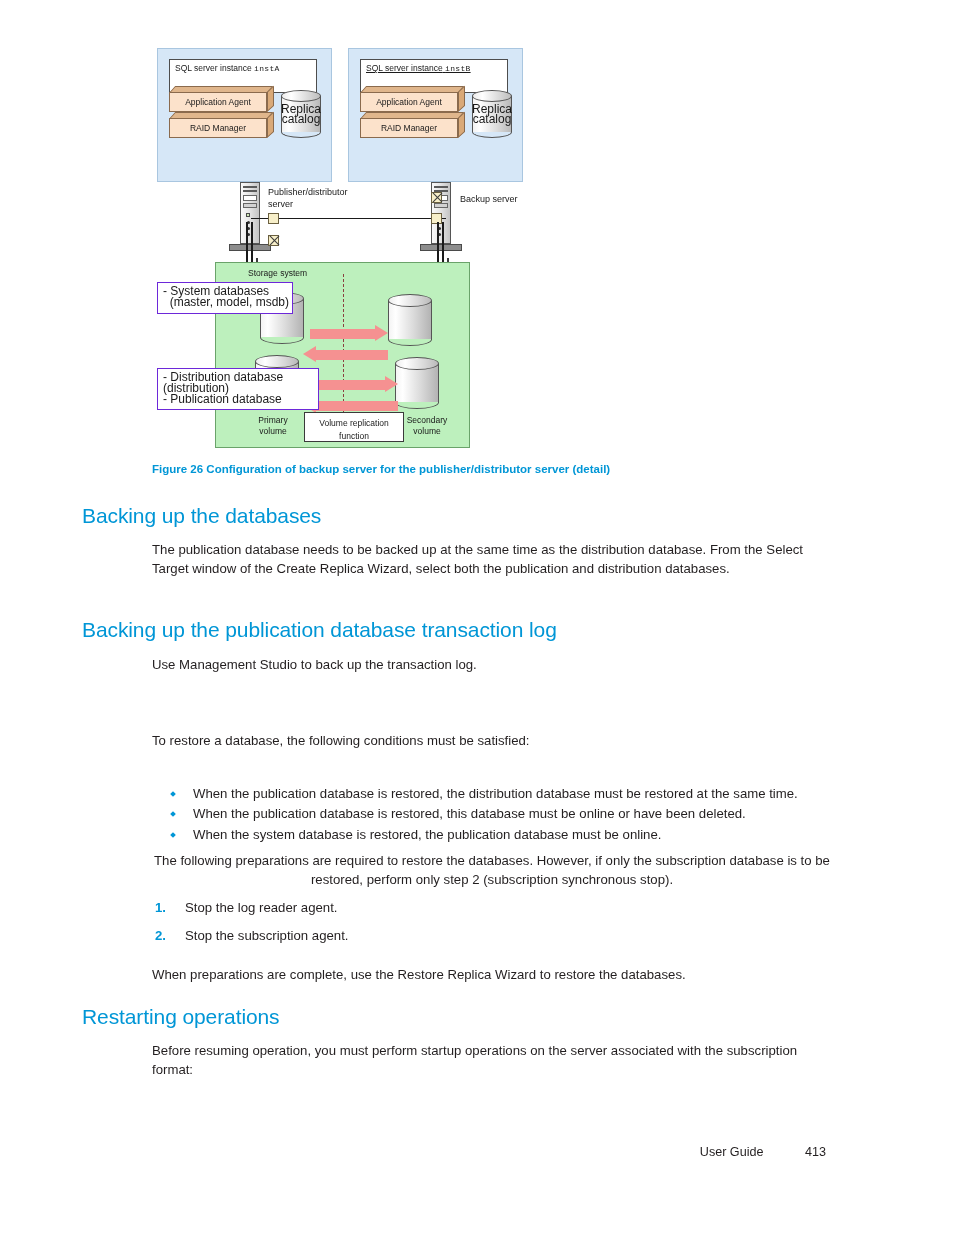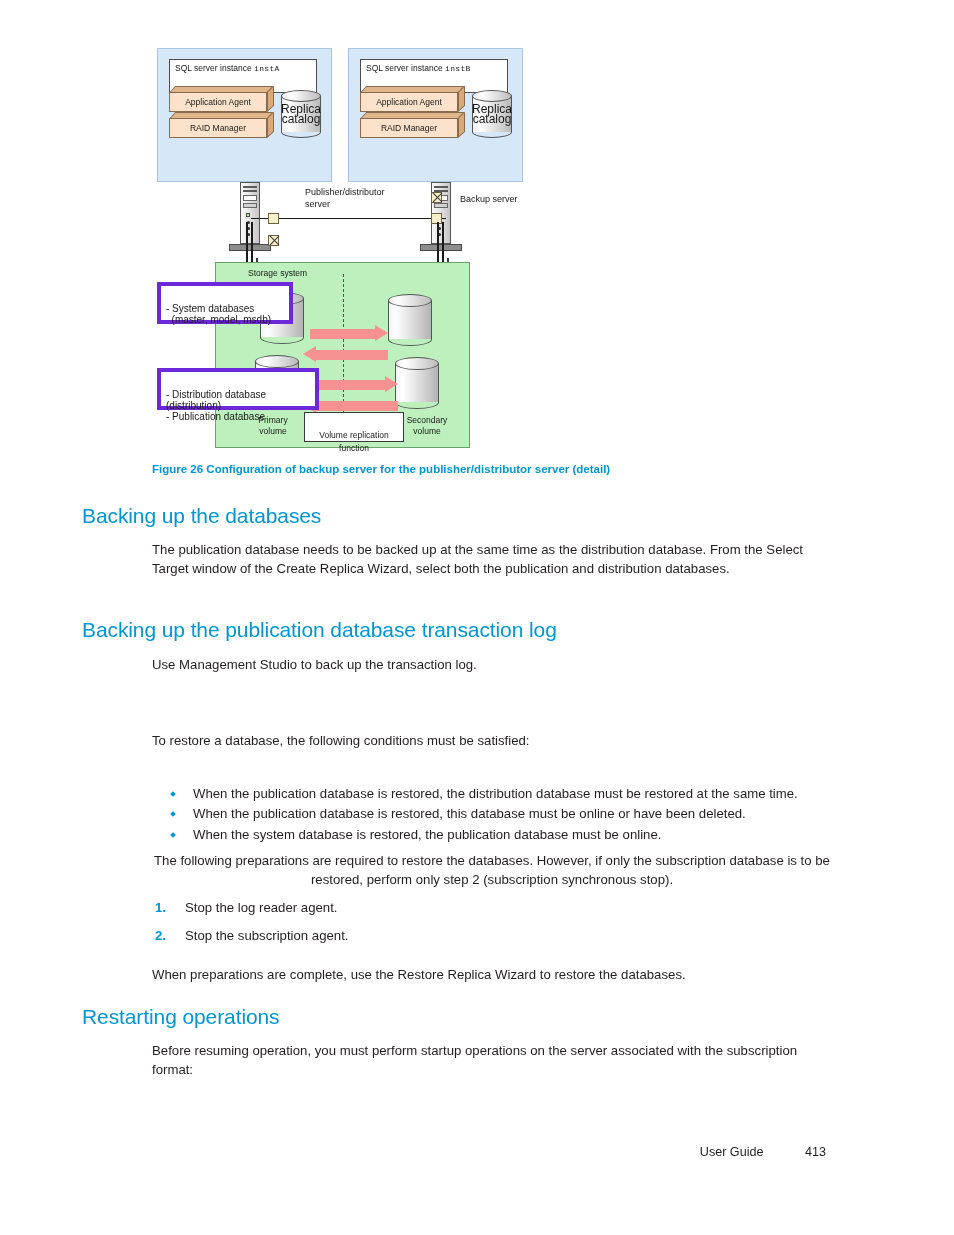--- a/index.html
+++ b/index.html
@@ -100,21 +100,21 @@
   .tower .s1{top:4px;} .tower .s2{top:8px;}
   .tower .bar{position:absolute;left:3px;top:13px;width:14px;height:6px;background:#fff;border:1px solid #666;box-sizing:border-box;}
   .tower .bar2{position:absolute;left:3px;top:21px;width:14px;height:5px;background:#d2d2d2;border:1px solid #666;box-sizing:border-box;}
   .tower .led{position:absolute;left:6px;top:31px;width:4px;height:4px;background:#cfe8b8;border:1px solid #4a4a4a;box-sizing:border-box;}
   .tower .dots{position:absolute;left:7px;top:39px;width:3px;height:3px;background:#333;border-radius:50%;box-shadow:0 6px 0 #333,0 12px 0 #333;}
   .tower .base{position:absolute;left:-11px;top:62px;width:42px;height:7px;background:#8d8d8d;border:1px solid #4a4a4a;box-sizing:border-box;}
   .tower-a{left:85px;top:136px;}
   .tower-b{left:276px;top:136px;}
 
   .srv-label{position:absolute;font-size:9px;line-height:11.5px;color:#1a1a1a;white-space:nowrap;}
-  .srv-a-label{left:113px;top:141px;margin-left:37px;}
+  .srv-a-label{left:113px;top:141px;}
   .srv-b-label{left:305px;top:148px;}
 
   
   .linkline{position:absolute;left:96px;top:172px;width:195px;height:1px;background:#1a1a1a;}
   .hba{position:absolute;width:11px;height:11px;background:#f7efc9;border:1px solid #6b6040;box-sizing:border-box;}
   .hba-1{left:113px;top:167px;}
   .hba-2{left:276px;top:167px;}
   .xbox{position:absolute;width:11px;height:11px;background:#f7efc9;border:1px solid #6b6040;box-sizing:border-box;}
   .xbox:before,.xbox:after{content:"";position:absolute;left:-1px;top:4px;width:13px;height:1px;background:#3a3a3a;}
   .xbox:before{transform:rotate(45deg);}
@@ -166,34 +166,34 @@
   .farrow.right .tip{right:0;border-left:13px solid #f59191;}
   .farrow.left .shaft{left:12px;right:0;}
   .farrow.left .tip{left:0;border-right:13px solid #f59191;}
   .fa-1{left:155px;top:279px;width:78px;}
   .fa-2{left:148px;top:300px;width:85px;}
   .fa-3{left:148px;top:330px;width:95px;}
   .fa-4{left:148px;top:351px;width:95px;}
 
   
   .callout{
-    position:absolute;background:#ffffff;border:4px solid #6d28d9;
-    box-sizing:border-box;font-size:10px;line-height:11px;color:#1a1a1a;
-    padding:17px 5px;white-space:nowrap;
+    position:absolute;background:#ffffff;border:1px solid #6d28d9;
+    box-sizing:border-box;font-size:12px;line-height:11px;color:#1a1a1a;
+    padding:3px 5px;white-space:nowrap;
   }
   .co-sys{left:2px;top:236px;width:136px;height:32px;}
   .co-dist{left:2px;top:322px;width:162px;height:42px;}
 
   .vol-label{position:absolute;font-size:8.5px;line-height:10.5px;text-align:center;color:#1a1a1a;}
   .vol-pri{left:92px;top:369px;width:52px;}
   .vol-sec{left:243px;top:369px;width:58px;}
   .vrf{
     position:absolute;left:149px;top:366px;width:100px;height:30px;
     background:#ffffff;border:1px solid #3a3a3a;box-sizing:border-box;
-    font-size:8.5px;line-height:13px;text-align:center;color:#1a1a1a;padding-top:16px;
+    font-size:8.5px;line-height:13px;text-align:center;color:#1a1a1a;padding-top:4px;
   }
 
   
   .fig-caption{
     position:absolute;left:152px;top:462px;width:760px;
     color:#0096d6;font-weight:bold;font-size:11.5px;line-height:14px;
   }
   h2.sect{
     position:absolute;left:82px;margin:0;
     color:#0096d6;font-weight:normal;font-size:21px;line-height:25px;
@@ -259,21 +259,21 @@
         <div class="face">RAID Manager</div>
       </div>
       <div class="cyl cat-a">
         <div class="body"></div>
         <div class="bot"></div>
         <div class="top"></div>
         <div class="cap">Replica catalog</div>
       </div>
 
       <div class="host-box host-b"></div>
-      <div class="inst-label" style="left:205px;top:13px;">
+      <div class="inst-label" style="left:205px;top:13px;text-decoration:underline;">
         <span>SQL server instance</span>
         <span class="mono">instB</span>
       </div>
       <div class="box3d agent-b">
         <div class="top"></div>
         <div class="side"></div>
         <div class="face">Application Agent</div>
       </div>
       <div class="box3d raid-b">
         <div class="top"></div>

